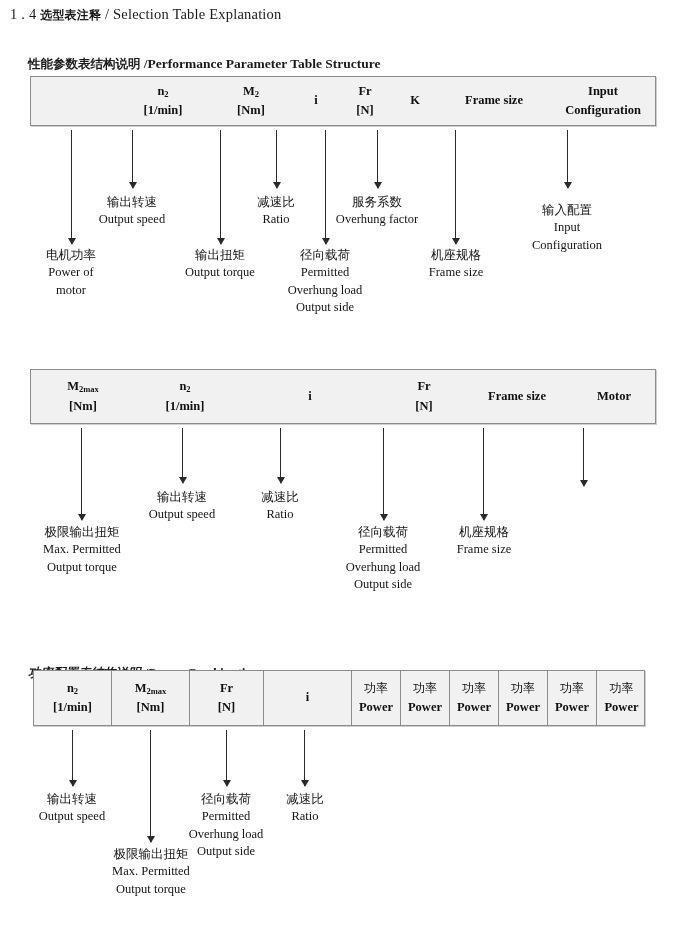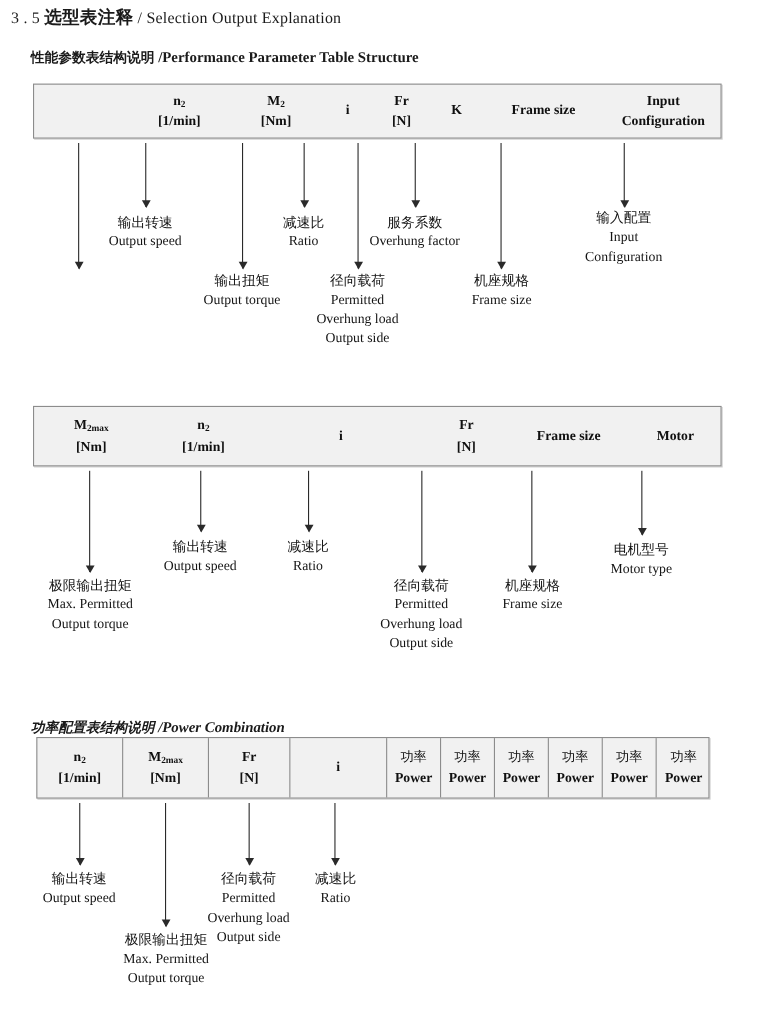--- a/index.html
+++ b/index.html
@@ -27,26 +27,27 @@
     left: 10px;
     top: 6px;
     font-size: 14.5px;
     letter-spacing: 0.2px;
     white-space: nowrap;
   }
   .doc-title .num { font-family: "Liberation Serif", serif; }
   .doc-title .cn {
     font-family: "DejaVu Sans", sans-serif;
     font-weight: bold;
-    font-size: 16px;
+    font-size: 12px;
   }
   .section-head {
     position: absolute;
     font-size: 13px;
     white-space: nowrap;
+    margin-top: 12px;
   }
   .section-head .cn {
     font-family: "DejaVu Sans", sans-serif;
     font-weight: bold;
     font-size: 12.5px;
   }
   .section-head .en {
     font-family: "Liberation Serif", serif;
     font-weight: bold;
     font-size: 13.5px;
@@ -123,24 +124,24 @@
     display: block;
   }
   .anno .en { display: block; }
 </style>
 </head>
 <body>
 
 <div class="page">
 
   <div class="doc-title">
-    <span class="num">3 . 5</span>
+    <span class="num">1 . 4</span>
     <span class="cn">选型表注释</span>
     <span class="num">/</span>
-    <span class="num">Selection Output Explanation</span>
+    <span class="num">Selection Table Explanation</span>
   </div>
 
   <div class="section-head" style="left:28px; top:44px;">
     <span class="cn">性能参数表结构说明</span>
     <span class="en">/</span><span class="en">Performance Parameter Table Structure</span>
   </div>
 
   <div class="tbl" id="tbl1" style="left:30px; top:76px; width:626px; height:50px;">
     <div class="cell" style="left:86px; width:92px;">
       <span class="l1"><span>n</span><sub>2</sub></span>
@@ -183,26 +184,31 @@
     <span class="en">Output speed</span>
   </div>
   <div class="anno" style="left:236px; top:193px; width:80px;">
     <span class="cn">减速比</span>
     <span class="en">Ratio</span>
   </div>
   <div class="anno" style="left:322px; top:193px; width:110px;">
     <span class="cn">服务系数</span>
     <span class="en">Overhung factor</span>
   </div>
-  <div class="anno" style="left:510px; top:189px; width:114px;">
+  <div class="anno" style="left:510px; top:201px; width:114px;">
     <span class="cn">输入配置</span>
     <span class="en">Input</span>
     <span class="en">Configuration</span>
   </div>
 
+  <div class="anno" style="left:25px; top:246px; width:92px;">
+    <span class="cn">电机功率</span>
+    <span class="en">Power of</span>
+    <span class="en">motor</span>
+  </div>
   <div class="anno" style="left:168px; top:246px; width:104px;">
     <span class="cn">输出扭矩</span>
     <span class="en">Output torque</span>
   </div>
   <div class="anno" style="left:271px; top:246px; width:108px;">
     <span class="cn">径向载荷</span>
     <span class="en">Permitted</span>
     <span class="en">Overhung load</span>
     <span class="en">Output side</span>
   </div>
@@ -244,24 +250,20 @@
   <div class="arrow" style="left:583px; top:428px; height:58px;"></div>
 
   <div class="anno" style="left:132px; top:488px; width:100px;">
     <span class="cn">输出转速</span>
     <span class="en">Output speed</span>
   </div>
   <div class="anno" style="left:240px; top:488px; width:80px;">
     <span class="cn">减速比</span>
     <span class="en">Ratio</span>
   </div>
-  <div class="anno" style="left:530px; top:491px; width:106px;">
-    <span class="cn">电机型号</span>
-    <span class="en">Motor type</span>
-  </div>
   <div class="anno" style="left:28px; top:523px; width:108px;">
     <span class="cn">极限输出扭矩</span>
     <span class="en">Max. Permitted</span>
     <span class="en">Output  torque</span>
   </div>
   <div class="anno" style="left:329px; top:523px; width:108px;">
     <span class="cn">径向载荷</span>
     <span class="en">Permitted</span>
     <span class="en">Overhung load</span>
     <span class="en">Output side</span>

